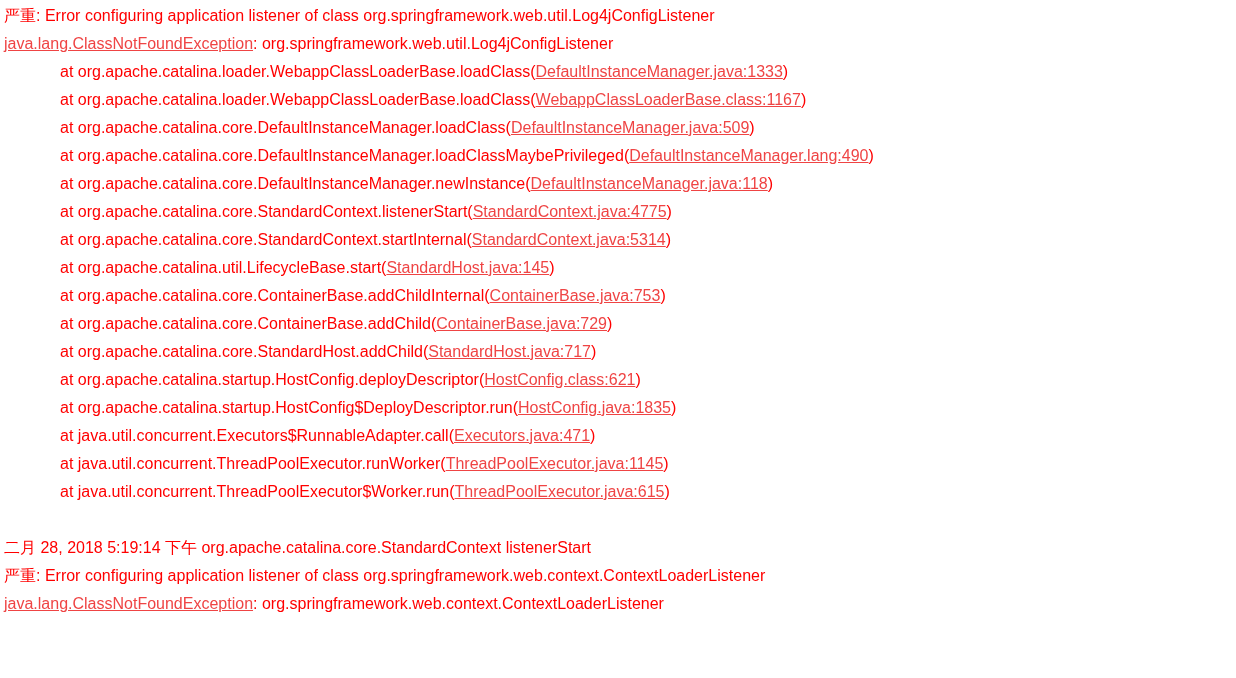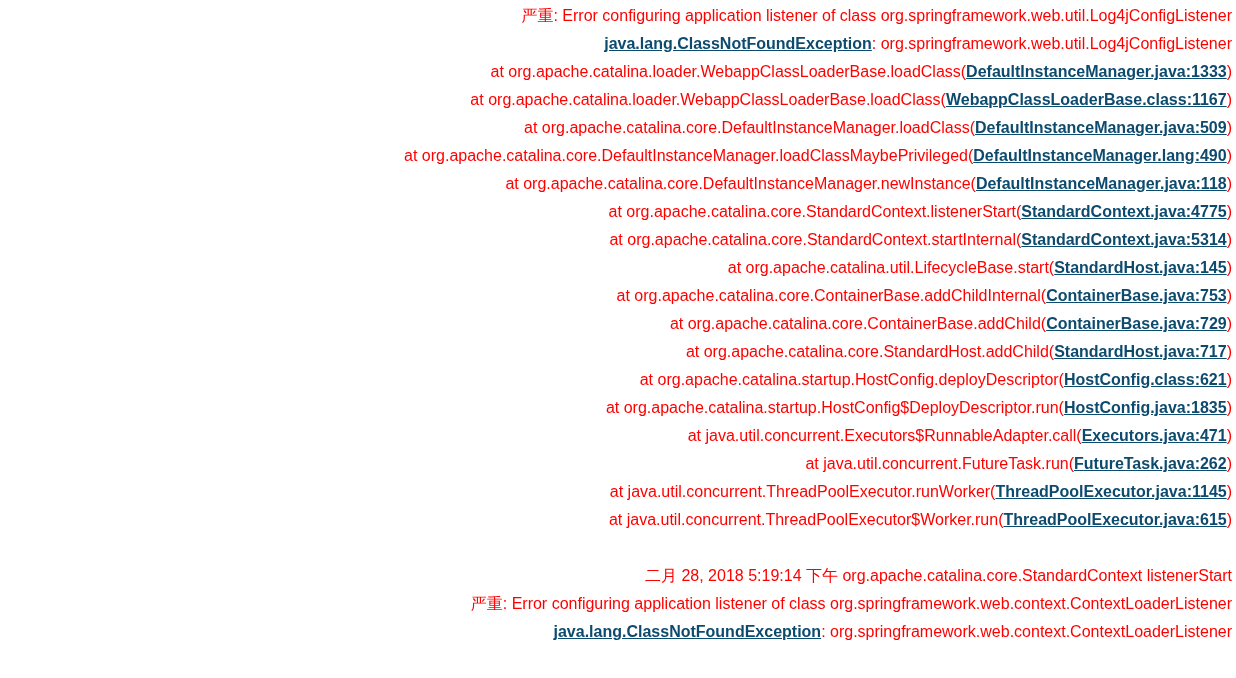--- a/index.html
+++ b/index.html
@@ -11,30 +11,28 @@
       font-family: "Microsoft YaHei", "Segoe UI", Arial, sans-serif;
       font-size: 16px;
       background: #ffffff;
       padding: 2px 4px;
       line-height: 1.75;
       white-space: nowrap;
       overflow-x: auto;
     }
     .line {
       display: block;
-      text-align: right;
     }
     .red {
       color: #ff0000;
     }
     .blue-link {
-      color: #0c4a6e;
+      color: #ef4444;
       text-decoration: underline;
       cursor: pointer;
-      font-weight: bold;
     }
     .indent {
       padding-left: 56px;
     }
     .spacer {
       height: 28px;
     }
   </style>
 </head>
 <body>
@@ -55,21 +53,20 @@
     <div class="line indent red"><span>at org.apache.catalina.core.DefaultInstanceManager.newInstance(</span><span class="blue-link">DefaultInstanceManager.java:118</span><span>)</span></div>
     <div class="line indent red"><span>at org.apache.catalina.core.StandardContext.listenerStart(</span><span class="blue-link">StandardContext.java:4775</span><span>)</span></div>
     <div class="line indent red"><span>at org.apache.catalina.core.StandardContext.startInternal(</span><span class="blue-link">StandardContext.java:5314</span><span>)</span></div>
     <div class="line indent red"><span>at org.apache.catalina.util.LifecycleBase.start(</span><span class="blue-link">StandardHost.java:145</span><span>)</span></div>
     <div class="line indent red"><span>at org.apache.catalina.core.ContainerBase.addChildInternal(</span><span class="blue-link">ContainerBase.java:753</span><span>)</span></div>
     <div class="line indent red"><span>at org.apache.catalina.core.ContainerBase.addChild(</span><span class="blue-link">ContainerBase.java:729</span><span>)</span></div>
     <div class="line indent red"><span>at org.apache.catalina.core.StandardHost.addChild(</span><span class="blue-link">StandardHost.java:717</span><span>)</span></div>
     <div class="line indent red"><span>at org.apache.catalina.startup.HostConfig.deployDescriptor(</span><span class="blue-link">HostConfig.class:621</span><span>)</span></div>
     <div class="line indent red"><span>at org.apache.catalina.startup.HostConfig$DeployDescriptor.run(</span><span class="blue-link">HostConfig.java:1835</span><span>)</span></div>
     <div class="line indent red"><span>at java.util.concurrent.Executors$RunnableAdapter.call(</span><span class="blue-link">Executors.java:471</span><span>)</span></div>
-    <div class="line indent red"><span>at java.util.concurrent.FutureTask.run(</span><span class="blue-link">FutureTask.java:262</span><span>)</span></div>
     <div class="line indent red"><span>at java.util.concurrent.ThreadPoolExecutor.runWorker(</span><span class="blue-link">ThreadPoolExecutor.java:1145</span><span>)</span></div>
     <div class="line indent red"><span>at java.util.concurrent.ThreadPoolExecutor$Worker.run(</span><span class="blue-link">ThreadPoolExecutor.java:615</span><span>)</span></div>
   </div>
 
 <div class="spacer"></div>
 
 <div class="line red">二月 28, 2018 5:19:14 下午 org.apache.catalina.core.StandardContext listenerStart</div>
 
 <div class="line">
   <span class="red">严重</span><span class="red">: Error configuring application listener of class org.springframework.web.context.ContextLoaderListener</span>

